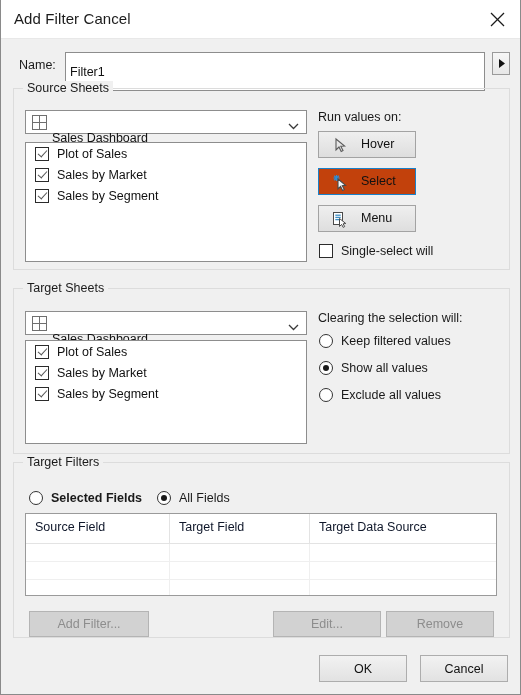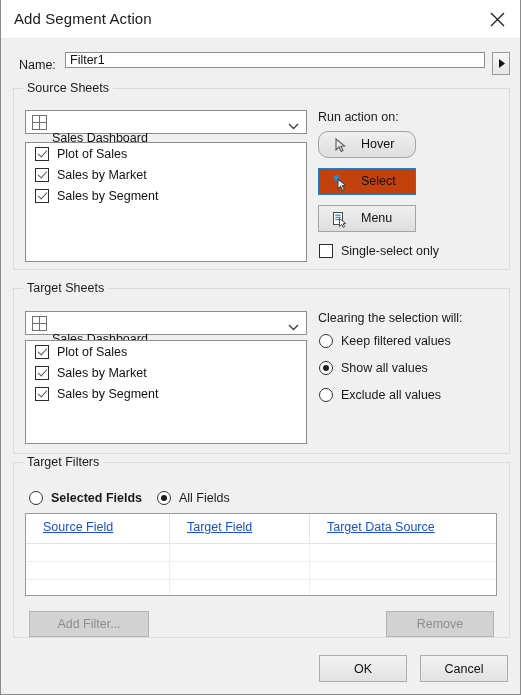--- a/index.html
+++ b/index.html
@@ -58,21 +58,21 @@
   
   .name-label {
     position: absolute;
     left: 18px; top: 58px;
     font-size: 12.5px;
   }
   .name-input {
     position: absolute;
     left: 64px; top: 52px;
     width: 420px;
-    height: 16px;
+    height: 39px;
     box-sizing: border-box;
     border: 1px solid #8d8d8d;
     background: #ffffff;
     font-family: "Liberation Sans", sans-serif;
     font-size: 12.5px;
     color: #111;
     padding: 0 4px;
     outline: none;
   }
   .name-arrow-btn {
@@ -257,25 +257,24 @@
     background: #ffffff;
     overflow: hidden;
   }
   .tbl-head {
     display: flex;
     height: 29px;
     border-bottom: 1px solid #e3e3e3;
   }
   .tbl-head .th {
     font-size: 12.5px;
-    color: #1d4ed8;
-    padding: 6px 0 0 17px;
+    color: #0f172a;
+    padding: 6px 0 0 9px;
     box-sizing: border-box;
     border-right: 1px solid #e3e3e3;
-    text-decoration: underline;
   }
   .tbl-row {
     display: flex;
     height: 17px;
     border-bottom: 1px solid #efefef;
   }
   .tbl-row .td {
     box-sizing: border-box;
     border-right: 1px solid #efefef;
   }
@@ -312,21 +311,21 @@
   }
   .ok-btn     { left: 318px; top: 655px; }
   .cancel-btn { left: 419px; top: 655px; }
 </style>
 </head>
 <body>
 
 <div class="dialog">
 
   <div class="titlebar">
-    <div class="title-text">Add Segment Action</div>
+    <div class="title-text">Add Filter Cancel</div>
     <div class="close-btn">
       <svg width="15" height="15" viewBox="0 0 15 15">
         <line x1="1" y1="1" x2="14" y2="14" stroke="#1b1b1b" stroke-width="1.2"></line>
         <line x1="14" y1="1" x2="1" y2="14" stroke="#1b1b1b" stroke-width="1.2"></line>
       </svg>
     </div>
   </div>
 
   <div class="name-label">Name:</div>
   <input class="name-input" type="text" value="Filter1" style="">
@@ -366,23 +365,23 @@
     <div class="list-item">
       <span class="cb checked"></span>
       <span class="list-label">Sales by Market</span>
     </div>
     <div class="list-item">
       <span class="cb checked"></span>
       <span class="list-label">Sales by Segment</span>
     </div>
   </div>
 
-  <div class="col-label" style="left:317px; top:110px;">Run action on:</div>
-
-  <div class="act-btn" style="left:317px; top:131px;border-radius:10px;">
+  <div class="col-label" style="left:317px; top:110px;">Run values on:</div>
+
+  <div class="act-btn" style="left:317px; top:131px;">
     <span class="btn-ico">
       <svg width="17" height="17" viewBox="0 0 17 17">
         <polygon points="4,2 4,13 7,10 9.2,14.5 11,13.6 8.8,9.3 12.6,9" fill="none" stroke="#5a5a5a" stroke-width="1.1"></polygon>
       </svg>
     </span>
     <span class="btn-txt">Hover</span>
   </div>
 
   <div class="act-btn selected" style="left:317px; top:168px;">
     <span class="btn-ico">
@@ -407,21 +406,21 @@
         <line x1="3.3" y1="6.4" x2="8.7" y2="6.4" stroke="#3f8fc4" stroke-width="1.3"></line>
         <line x1="3.3" y1="8.6" x2="7" y2="8.6" stroke="#3f8fc4" stroke-width="1.3"></line>
         <polygon points="7.5,7.5 7.5,15.5 9.6,13.4 11.2,16.4 12.7,15.6 11.1,12.8 13.8,12.5" fill="#fff" stroke="#4a4a4a" stroke-width="1"></polygon>
       </svg>
     </span>
     <span class="btn-txt">Menu</span>
   </div>
 
   <div class="chk-row" style="left:318px; top:244px;">
     <span class="chk-box"></span>
-    <span class="chk-txt">Single-select only</span>
+    <span class="chk-txt">Single-select will</span>
   </div>
 
   <div class="group" id="group-target">
     <span class="group-title">Target Sheets</span>
   </div>
 
   <div class="combo" style="left:24px; top:311px; width:282px;">
     <span class="dash-icon">
       <svg width="15" height="15" viewBox="0 0 15 15">
         <rect x="0.5" y="0.5" width="14" height="14" fill="#fff" stroke="#6f6f6f"></rect>
@@ -497,18 +496,19 @@
         <div class="td c2"></div>
     </div>
     <div class="tbl-row">
       <div class="td c0"></div>
         <div class="td c1"></div>
         <div class="td c2"></div>
     </div>
   </div>
 
   <div class="flat-btn" style="left:28px; top:611px; width:120px;">Add Filter...</div>
+  <div class="flat-btn" style="left:272px; top:611px; width:108px;">Edit...</div>
   <div class="flat-btn" style="left:385px; top:611px; width:108px;">Remove</div>
 
   <div class="ok-btn">OK</div>
   <div class="cancel-btn">Cancel</div>
 
 </div>
 
 </body></html>

